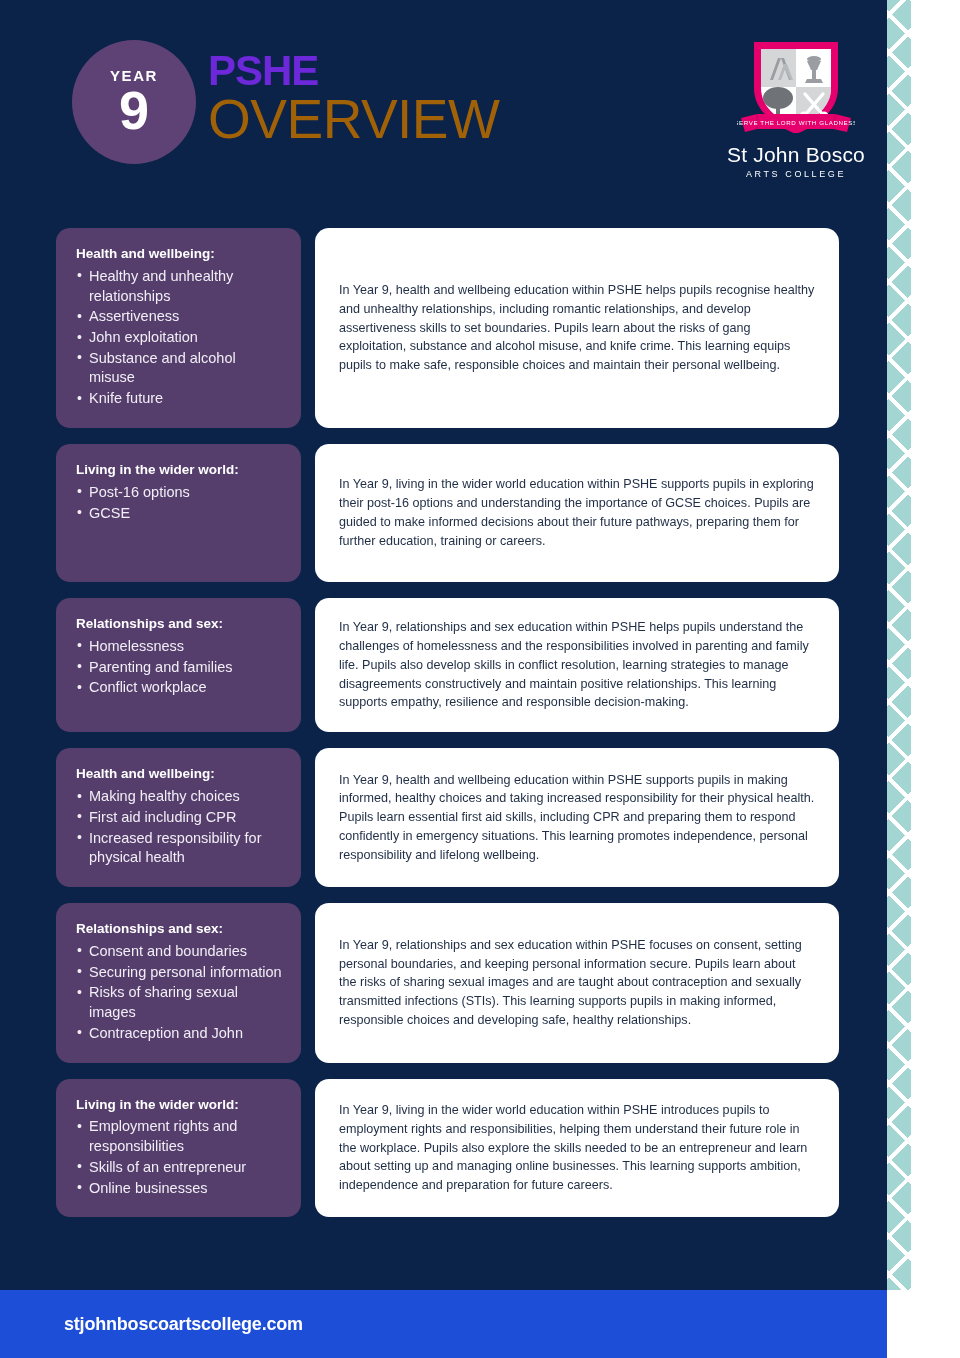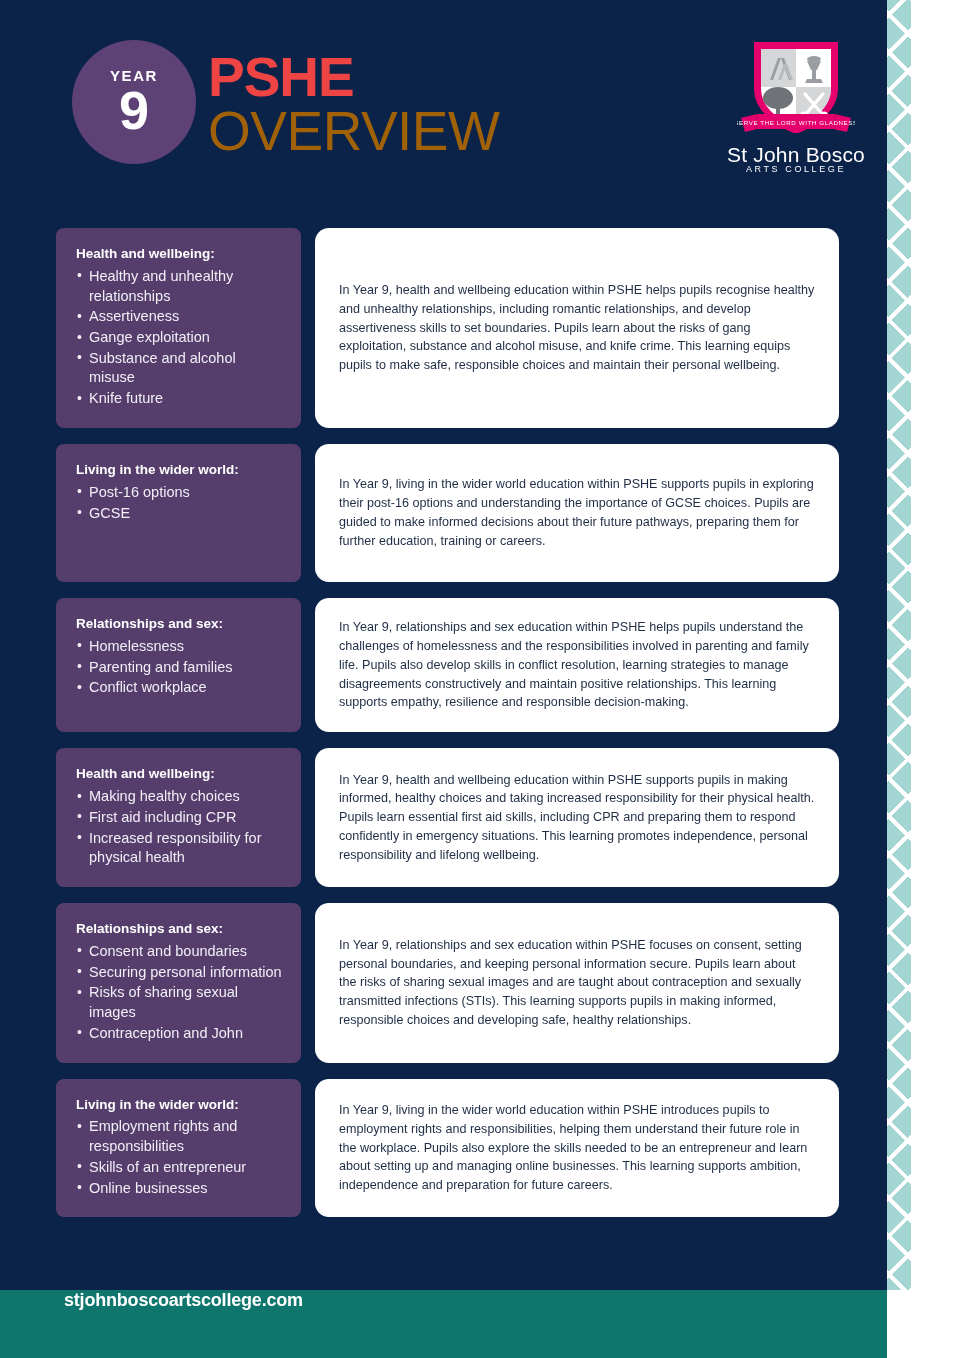--- a/index.html
+++ b/index.html
@@ -89,25 +89,25 @@
     font-size: 54px;
     font-weight: bold;
     line-height: 0.95;
   }
 
   .title-block {
     position: absolute;
     left: 208px; top: 52px;
   }
   .title-pshe {
-    font-size: 55px;
+    font-size: 42px;
     font-weight: bold;
     letter-spacing: -1px;
     line-height: 0.92;
-    color: #ef4444;
+    color: #6d28d9;
   }
   .title-overview {
     font-size: 55px;
     font-weight: normal;
     letter-spacing: -0.5px;
     line-height: 1.02;
     color: #a16207;
   }
 
   
@@ -122,20 +122,21 @@
     color: #ffffff;
     font-size: 21px;
     letter-spacing: 0.2px;
     margin-top: 0;
     line-height: 1;
   }
   .logo-sub {
     color: #ffffff;
     font-size: 9px;
     letter-spacing: 2.6px;
+    margin-top: 5px;
     line-height: 1;
   }
 
   
   .rows {
     position: absolute;
     left: 0;
     top: 228px;
     width: 887px;
   }
@@ -144,21 +145,21 @@
     display: flex;
     align-items: stretch;
     margin-bottom: 16px;
     padding-left: 56px;
     padding-right: 48px;
   }
   .topic-card {
     width: 245px;
     flex: 0 0 245px;
     background: #553e6c;
-    border-radius: 8px;
+    border-radius: 14px;
     padding: 18px 16px 18px 20px;
     color: #ffffff;
   }
   .topic-card .topic-title {
     font-size: 13.5px;
     font-weight: bold;
     line-height: 1.25;
     margin-bottom: 4px;
     color: #ffffff;
   }
@@ -198,23 +199,23 @@
     color: #1f2d45;
   }
 
   
   .footer-bar {
     position: absolute;
     left: 0;
     top: 1290px;
     width: 887px;
     height: 68px;
-    background: #0f766e;
+    background: #1d4ed8;
     display: flex;
-    align-items: flex-start;
+    align-items: center;
   }
   .footer-url {
     color: #ffffff;
     font-size: 18px;
     font-weight: bold;
     letter-spacing: -0.2px;
     margin-left: 64px;
   }
 </style>
 </head>
@@ -289,21 +290,21 @@
   </div>
 
   <div class="rows">
 
     <div class="row">
       <div class="topic-card">
         <div class="topic-title">Health and wellbeing:</div>
         <ul>
           <li>Healthy and unhealthy relationships</li>
           <li>Assertiveness</li>
-          <li>Gange exploitation</li>
+          <li>John exploitation</li>
           <li>Substance and alcohol misuse</li>
           <li>Knife future</li>
         </ul>
       </div>
       <div class="desc-card">
         <p>In Year 9, health and wellbeing education within PSHE helps pupils recognise healthy and unhealthy relationships, including romantic relationships, and develop assertiveness skills to set boundaries. Pupils learn about the risks of gang exploitation, substance and alcohol misuse, and knife crime. This learning equips pupils to make safe, responsible choices and maintain their personal wellbeing.</p>
       </div>
     </div>
 
     <div class="row">

